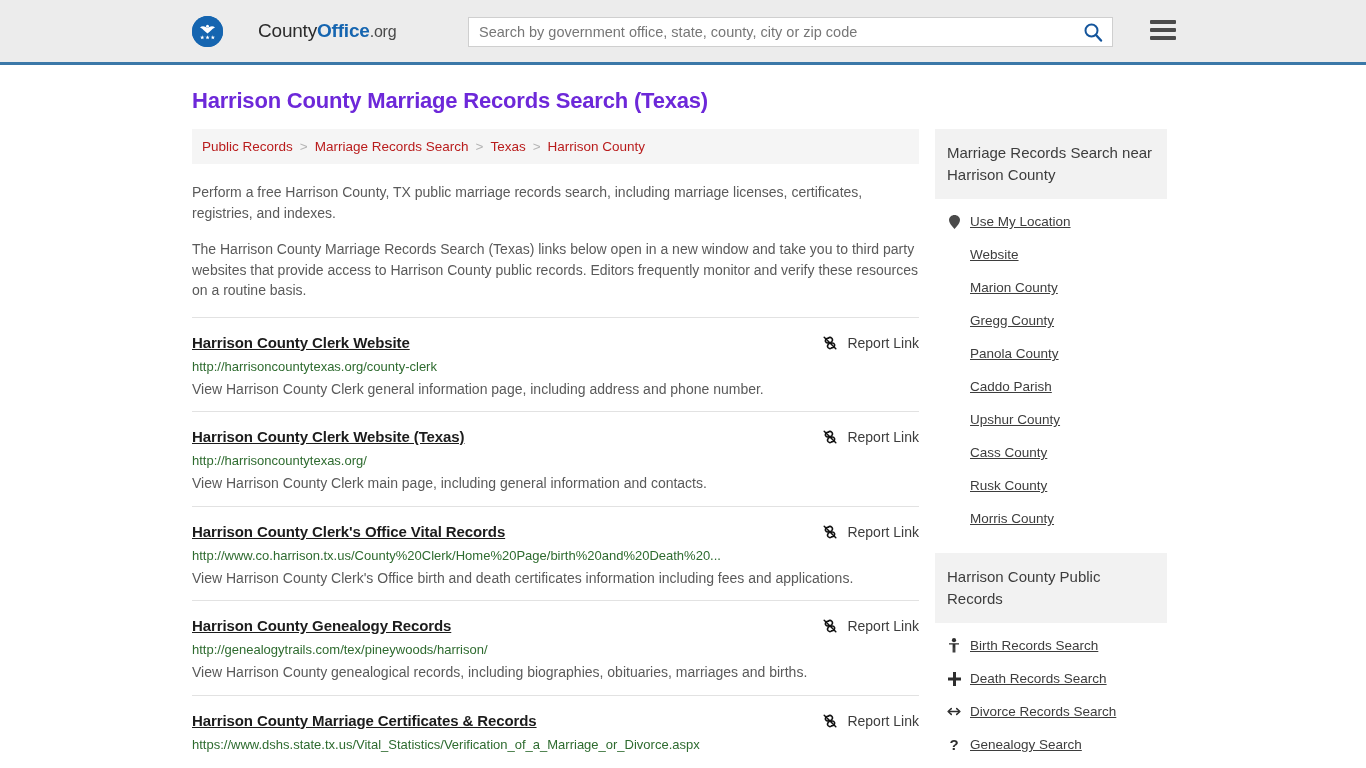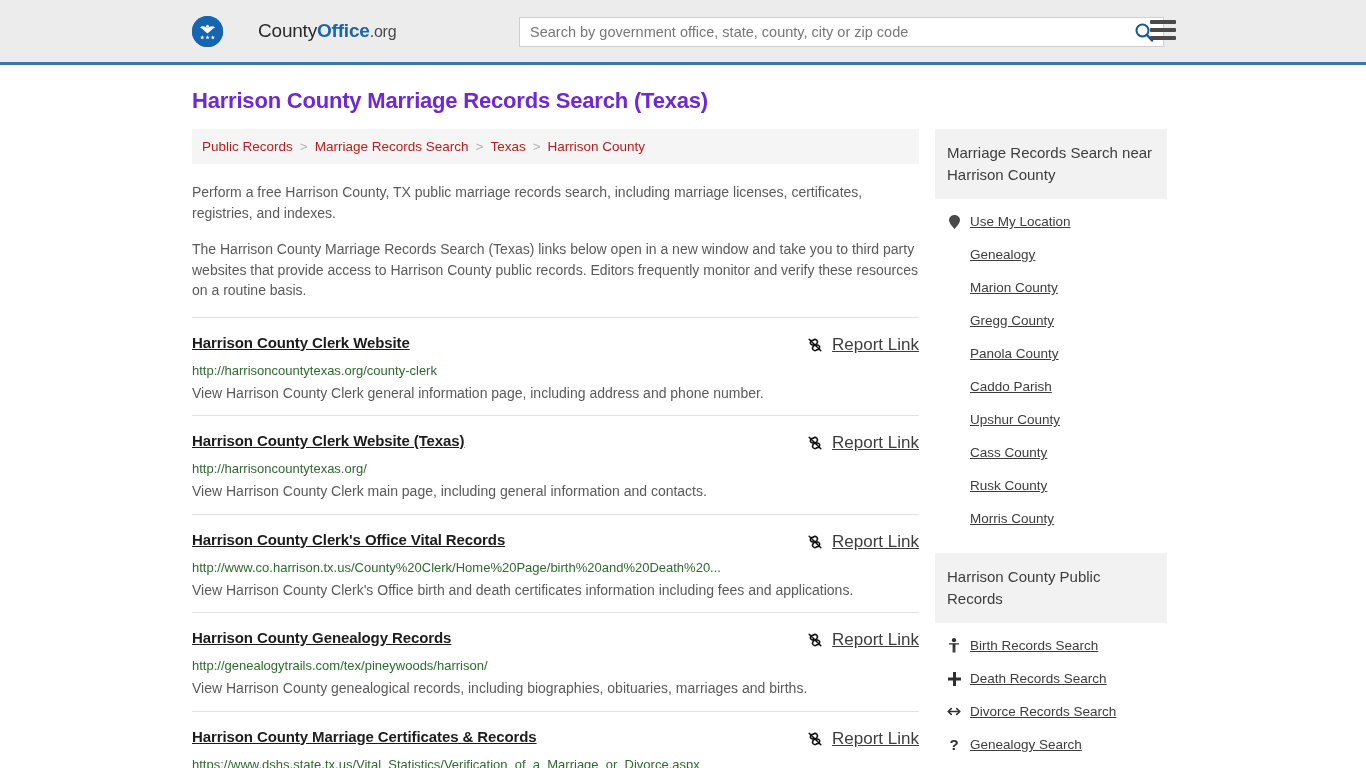--- a/index.html
+++ b/index.html
@@ -45,21 +45,21 @@
     white-space: nowrap;
     font-family: "Liberation Sans", sans-serif;
     margin-left: 28px;
   }
   .logo-text .c1 { color: #2b2b2b; }
   .logo-text .c2 { color: #1565b0; font-weight: bold; }
   .logo-text .c3 { color: #4a4a4a; font-size: 16px; }
 
   .search-wrap {
     position: absolute;
-    left: 519px;
+    left: 468px;
     top: 17px;
     width: 645px;
     height: 30px;
     background: #fff;
     border: 1px solid #cfcfcf;
     display: flex;
     align-items: center;
   }
   .search-input {
     flex: 1;
@@ -165,26 +165,25 @@
     font-weight: bold;
     color: #1c1c1c;
     text-decoration: underline;
     letter-spacing: -0.1px;
     cursor: pointer;
   }
   .report-link {
     display: flex;
     align-items: center;
     gap: 9px;
-    font-size: 17px;
+    font-size: 14px;
     color: #3d3d3d;
     white-space: nowrap;
     cursor: pointer;
     margin-top: 1px;
-    text-decoration: underline;
   }
   .result-url {
     font-size: 13px;
     color: #2e6b2f;
     margin-top: 8px;
     word-break: break-all;
   }
   .result-desc {
     font-size: 14px;
     color: #5a5a5a;
@@ -378,21 +377,21 @@
           <div class="side-item">
             <span class="side-icon">
               <svg width="11" height="14" viewBox="0 0 11 14">
                 <path d="M5.5 0 C2.5 0 0 2.3 0 5.1 C0 8.8 5.5 14 5.5 14 C5.5 14 11 8.8 11 5.1 C11 2.3 8.5 0 5.5 0 Z" fill="#4a4a4a"></path>
               </svg>
             </span>
             <a href="#">Use My Location</a>
           </div>
           <div class="side-item">
             <span class="side-icon"></span>
-            <a href="#">Genealogy</a>
+            <a href="#">Website</a>
           </div>
           <div class="side-item">
             <span class="side-icon"></span>
             <a href="#">Marion County</a>
           </div>
           <div class="side-item">
             <span class="side-icon"></span>
             <a href="#">Gregg County</a>
           </div>
           <div class="side-item">

